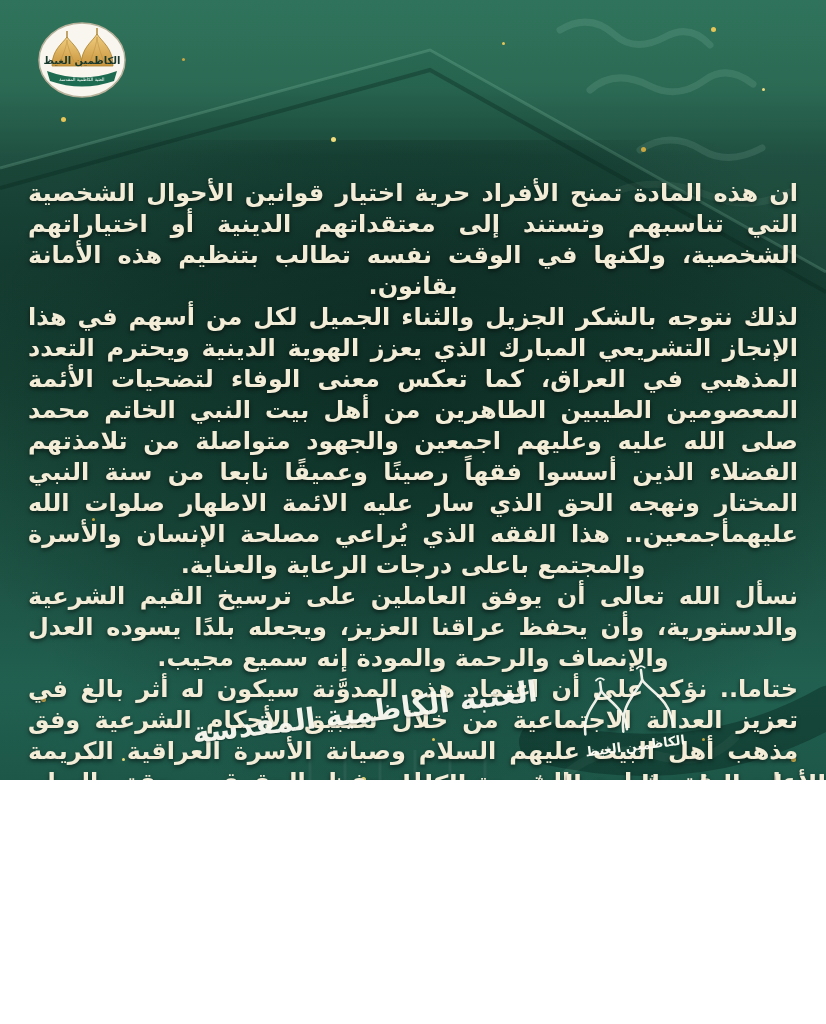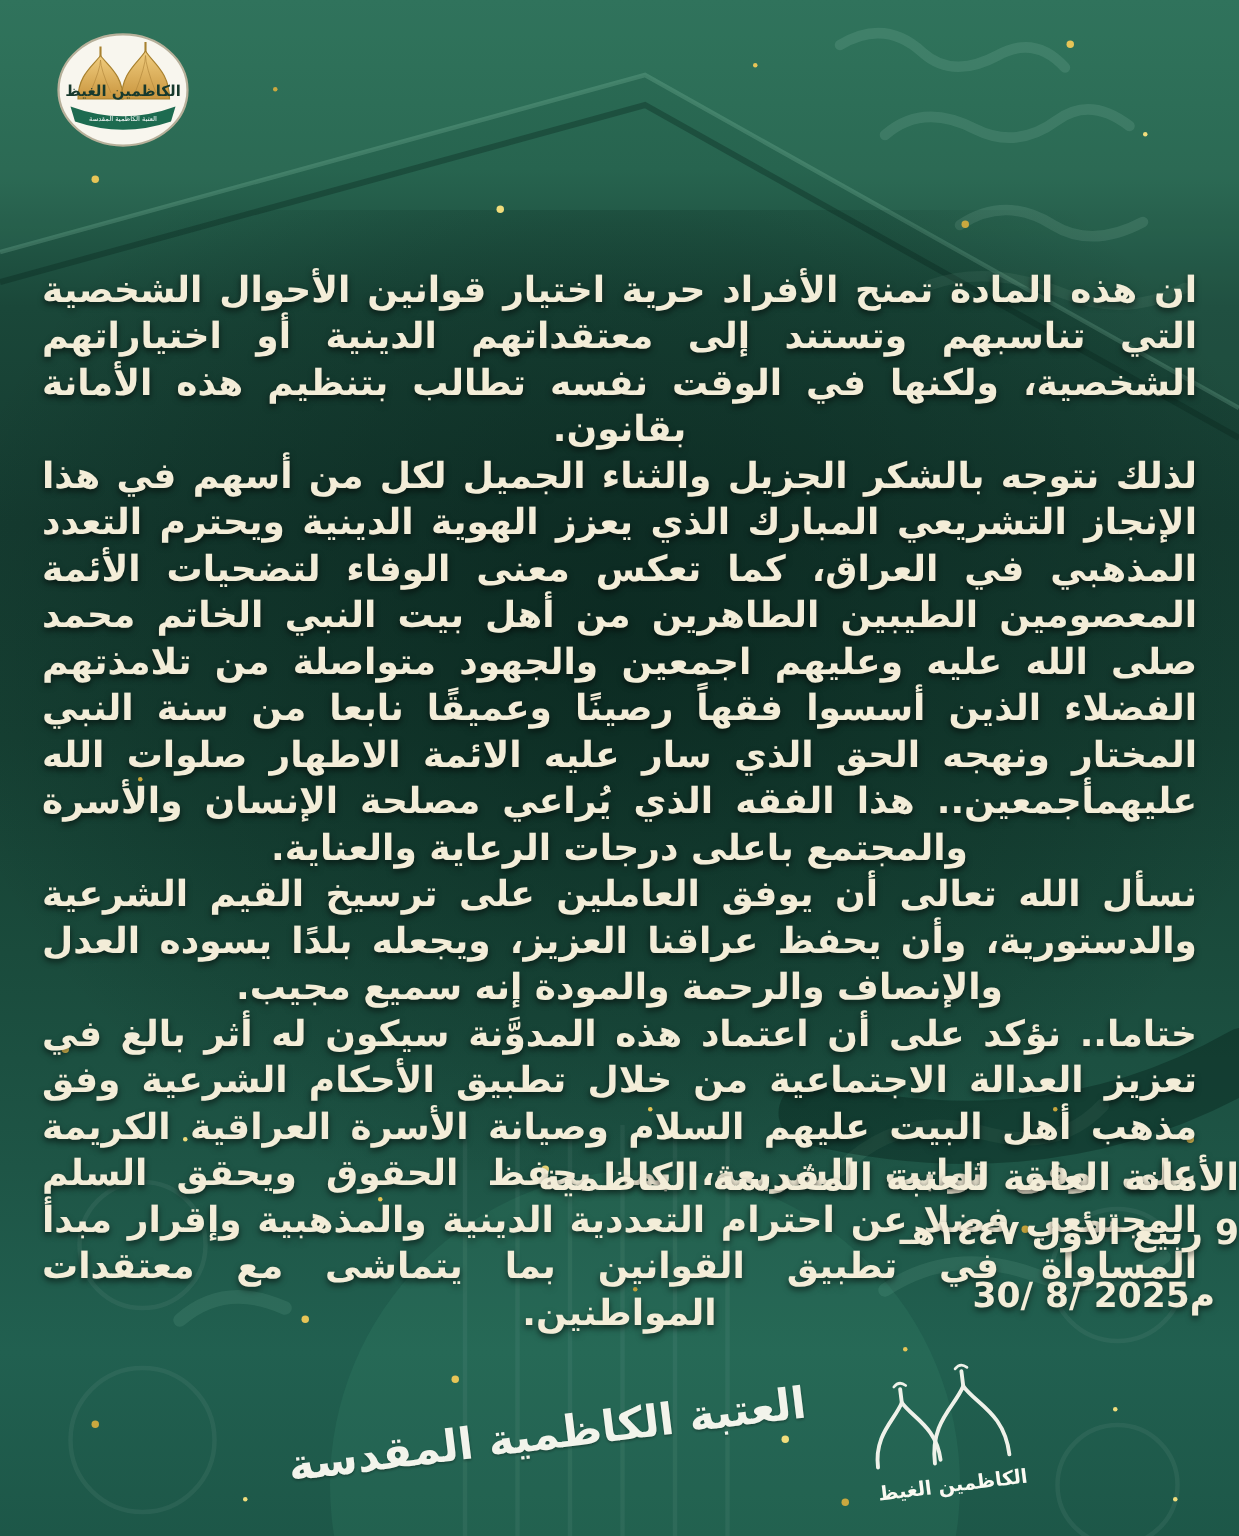--- a/index.html
+++ b/index.html
@@ -1,17 +1,17 @@
 <!DOCTYPE html>
 <html lang="ar"><head>
 <meta charset="utf-8">
 <style>
   html,body{margin:0;padding:0;}
   .poster{
-    position:relative;width:826px;height:1024px;overflow:hidden;
+    position:relative;width:826px;height:780px;overflow:hidden;
     font-family:"DejaVu Sans",sans-serif;
     background:linear-gradient(180deg,#2c6e57 0%,#27644f 11%,#1a4739 20%,#153b30 34%,#164033 48%,#1a4b3c 62%,#1e5546 76%,#216050 88%,#1d5748 100%);
   }
   .bg-svg{position:absolute;inset:0;}
   .text-shade{position:absolute;left:0;right:0;top:140px;height:640px;
     background:radial-gradient(ellipse at 50% 45%,rgba(3,24,19,.5) 0%,rgba(3,24,19,.18) 55%,rgba(3,24,19,0) 78%);}
   .speckles{position:absolute;top:0;left:0;width:3px;height:3px;border-radius:50%;
     box-shadow:
       62px 118px 0 1px #e7c557, 182px 58px 0 0 #caa83f, 332px 138px 0 1px #f1dd7c,
       502px 42px 0 0 #e7c557, 642px 148px 0 1px #caa83f, 762px 88px 0 0 #f1dd7c,

